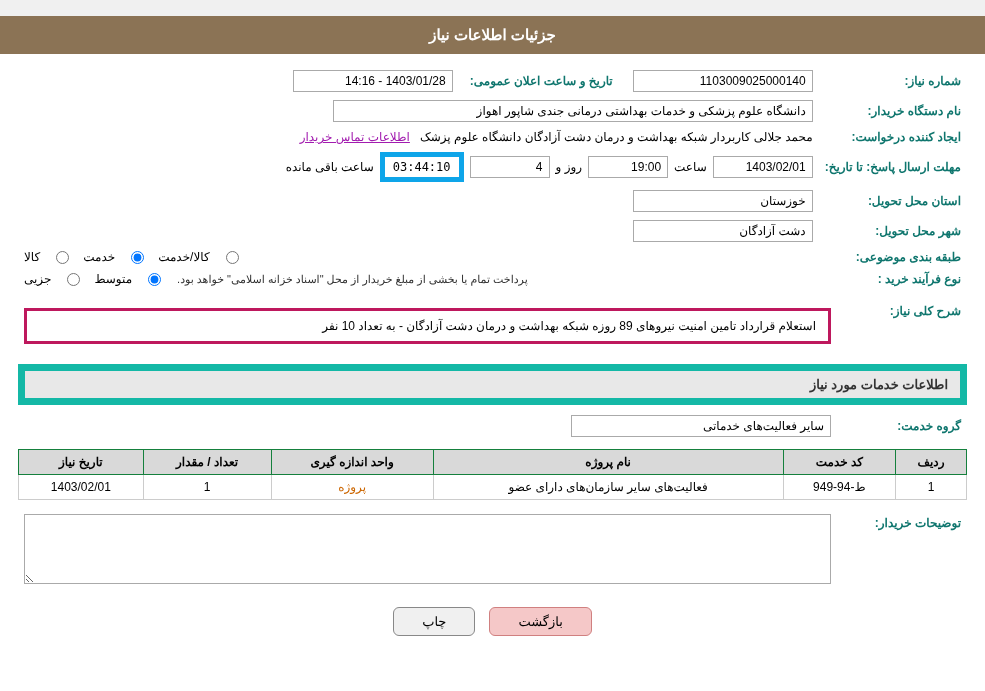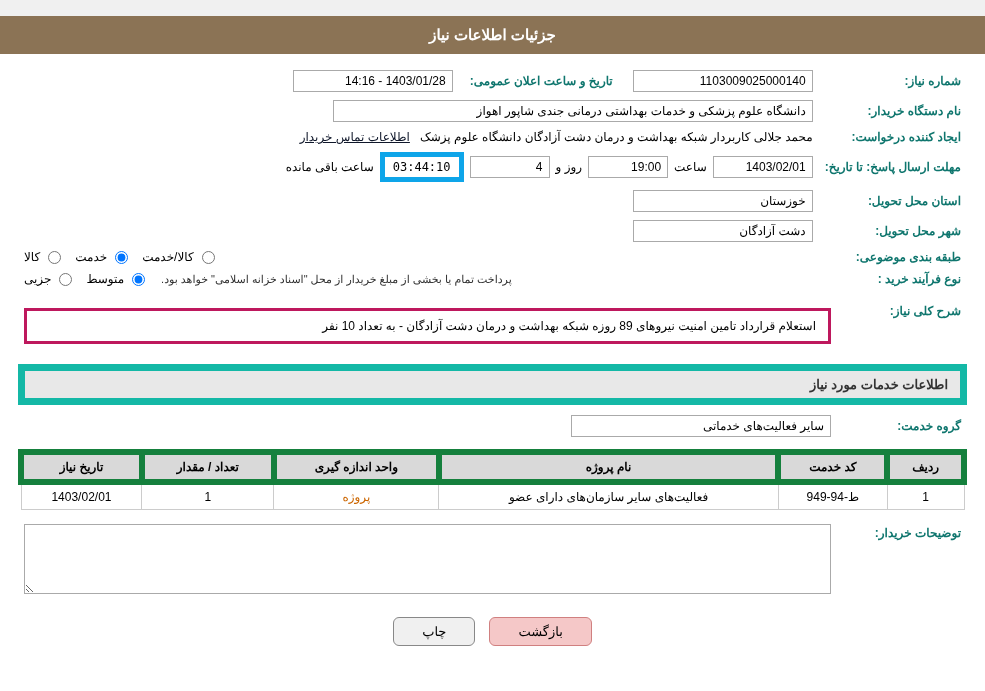--- a/index.html
+++ b/index.html
@@ -50,21 +50,21 @@
     .input-box {
       border: 1px solid #aaa;
       background: #fff;
       padding: 3px 6px;
       font-size: 12px;
       font-family: Tahoma, Arial, sans-serif;
       direction: rtl;
       min-width: 80px;
     }
     .link-red {
-      color: #0f172a;
+      color: #a21caf;
       text-decoration: underline;
       cursor: pointer;
       text-align: right;
     }
     .date-time-row {
       display: flex;
       align-items: center;
       gap: 6px;
       flex-direction: row;
     }
@@ -79,42 +79,42 @@
     }
     .radio-group {
       display: flex;
       gap: 14px;
       align-items: center;
       flex-direction: row-reverse;
     }
     .radio-item {
       display: flex;
       align-items: center;
-      gap: 8px;
+      gap: 16px;
       flex-direction: row-reverse;
     }
     .description-box {
       width: 100%;
       min-height: 60px;
       border: 1px solid #aaa;
       background: #fff;
       padding: 4px;
       font-size: 12px;
       font-family: Tahoma, Arial, sans-serif;
       direction: rtl;
       resize: vertical;
     }
     .service-table {
       width: 100%;
       border-collapse: collapse;
       margin-top: 6px;
     }
     .service-table th {
       background: #d9d9d9;
-      border: 6px solid #15803d;
+      border: 1px solid #15803d;
       padding: 5px 8px;
       font-size: 12px;
       text-align: center;
     }
     .service-table td {
       border: 1px solid #ccc;
       padding: 5px 8px;
       text-align: center;
       font-size: 12px;
     }

